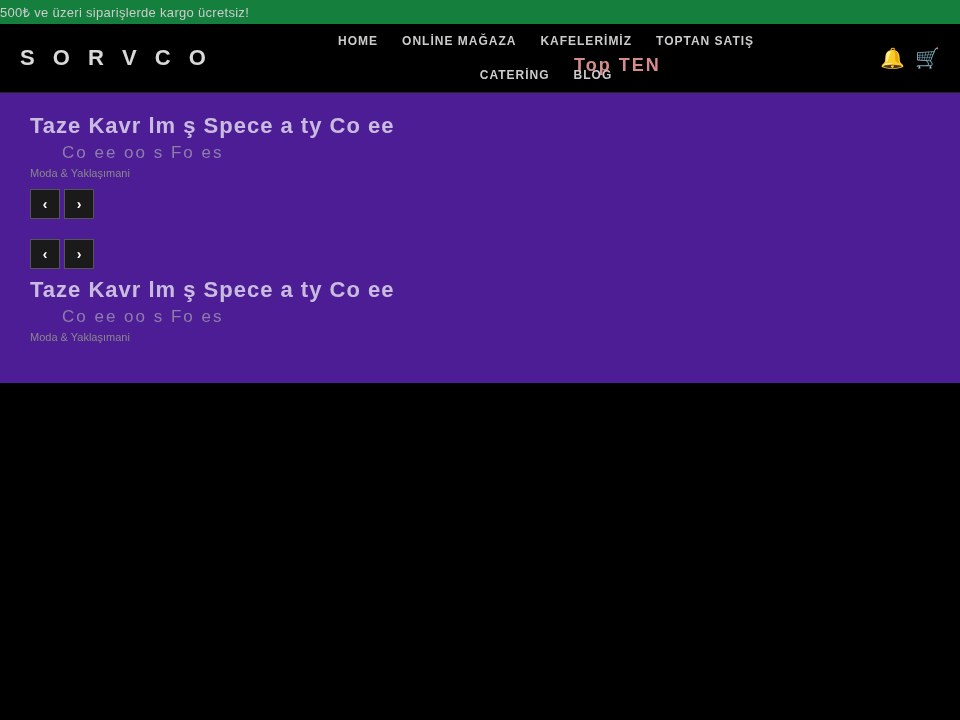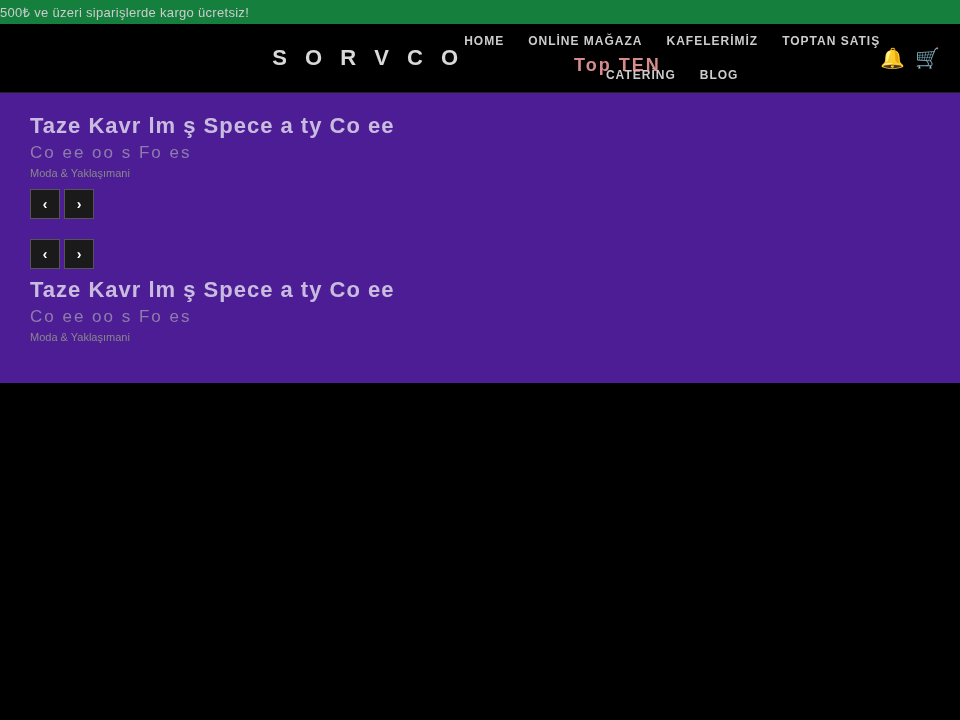--- a/index.html
+++ b/index.html
@@ -19,21 +19,21 @@
       padding: 3px 0;
       font-size: 13px;
       color: #ccc;
       letter-spacing: 0.3px;
     }
 
     
     .header {
       display: flex;
       align-items: center;
-      justify-content: flex-end;
+      justify-content: space-between;
       padding: 10px 20px;
       background-color: #000;
       border-bottom: 1px solid #222;
     }
 
     .logo {
       display: flex;
       flex-direction: column;
       line-height: 1.1;
     }
@@ -107,20 +107,21 @@
       margin-bottom: 4px;
       letter-spacing: 1px;
     }
 
     .section-subtitle {
       font-size: 17px;
       color: #bbb;
       opacity: 0.6;
       margin-bottom: 4px;
       letter-spacing: 2px;
+      margin-left: 32px;
     }
 
     .section-tag {
       font-size: 11px;
       color: #888;
       margin-bottom: 10px;
     }
 
     
     .arrow-nav {

